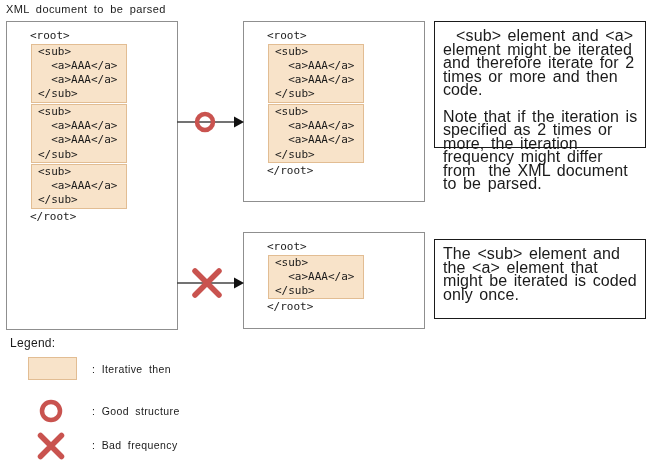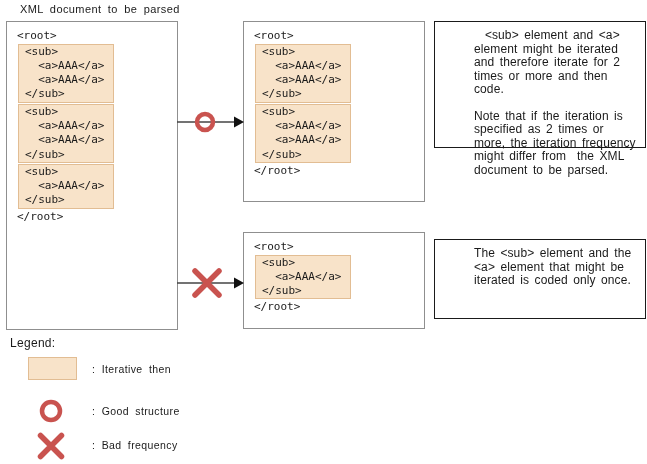--- a/index.html
+++ b/index.html
@@ -4,42 +4,42 @@
 <style>
   html,body { margin:0; padding:0; background:#ffffff; }
   .canvas {
     position:relative; width:647px; height:464px; overflow:hidden;
     background:#ffffff;
     font-family:"Liberation Sans","DejaVu Sans",sans-serif;
     color:#1a1a1a;
   }
   .panel-title {
     position:absolute; font-size:11px; line-height:13px;
-    letter-spacing:0.4px; word-spacing:3px; color:#1a1a1a; white-space:nowrap;margin-left:14px;
+    letter-spacing:0.4px; word-spacing:3px; color:#1a1a1a; white-space:nowrap;
   }
   .panel {
     position:absolute; background:#ffffff; border:1px solid #8f8f8f;
-    box-sizing:border-box; padding:7px 4px 0 10px;
+    box-sizing:border-box; padding:7px 4px 0 23px;
   }
   .code-line {
     font-family:"DejaVu Sans Mono","Liberation Mono",monospace;
     font-size:11px; line-height:14.5px; white-space:pre; color:#1a1a1a;
   }
   .iter-block {
     background:#f8e3c9; border:1px solid #e2bd93; box-sizing:border-box;
     width:96px; padding-left:6px; margin:0 0 1px 1px;
   }
   .iter-block .code-line { line-height:14.3px; }
   .note-box {
     position:absolute; background:#ffffff; border:1.5px solid #1a1a1a;
     box-sizing:border-box; padding:7px 7px 0 8px;
   }
   .note-text {
-    font-size:12px; line-height:13.5px; letter-spacing:0.1px;
-    word-spacing:2px; white-space:pre-wrap; color:#1a1a1a;margin-left:31px;
+    font-size:16px; line-height:13.5px; letter-spacing:0.1px;
+    word-spacing:2px; white-space:pre-wrap; color:#1a1a1a;
   }
   .note-gap { margin-bottom:13px; }
   .connector { position:absolute; }
   .legend-title { position:absolute; font-size:12px; letter-spacing:0.3px; }
   .legend-label {
     position:absolute; font-size:10.5px; letter-spacing:0.4px;
     word-spacing:3px; white-space:nowrap;
   }
   .legend-swatch {
     position:absolute; background:#f8e3c9; border:1px solid #e2bd93;

